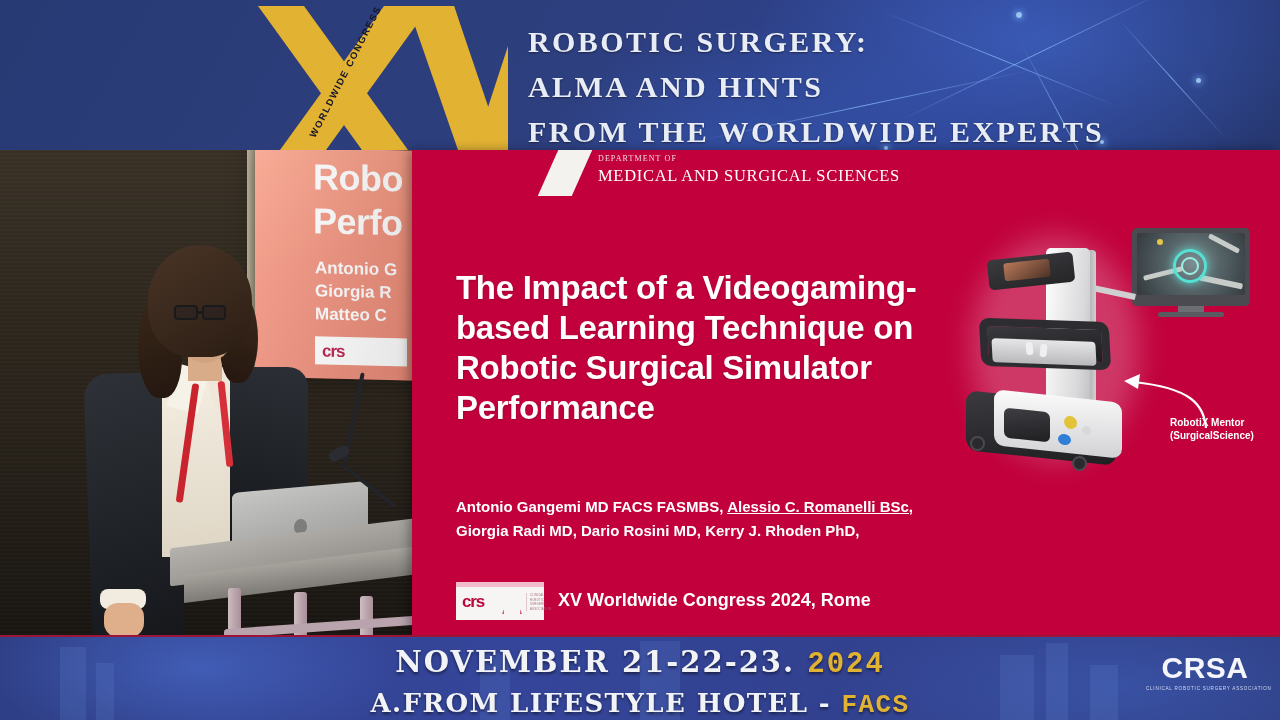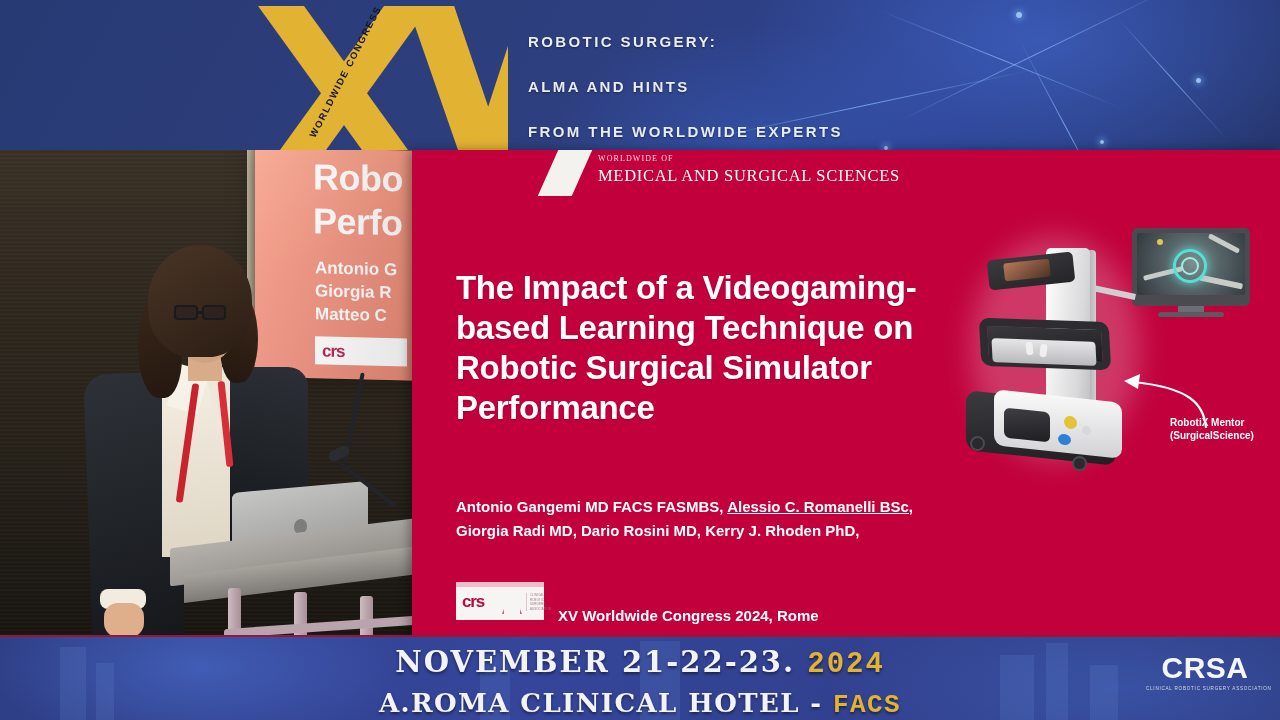--- a/index.html
+++ b/index.html
@@ -35,22 +35,22 @@
     position:absolute; left:-8px; top:52px;
     font-size:9.5px; font-weight:700; letter-spacing:1.6px;
     color:#14142a; white-space:nowrap;
     transform: rotate(-63deg); transform-origin: 50% 50%;
     font-family:"Liberation Sans", sans-serif;
   }
 
   
   #banner-title { position:absolute; left:528px; top:19px; width:640px; }
   .bt-line {
-    font-family:Liberation Sans, sans-serif;
-    font-weight:700; font-size:15px; letter-spacing:2.4px;
+    font-family:Liberation Serif, serif;
+    font-weight:700; font-size:30px; letter-spacing:2.4px;
     color:#e8ecf5; line-height:45px;
     text-shadow: 0 1px 2px rgba(0,0,0,.45);
     white-space:nowrap;
     position:relative;
   }
   
   .bt-line::after{
     content:""; position:absolute; left:-4px; right:-4px; top:44%;
     height:2px; background:rgba(43,61,125,.0);
   }
@@ -174,21 +174,21 @@
     transform: perspective(30px) rotateY(0deg);
     clip-path: polygon(50% 0%, 100% 100%, 0% 100%);
     background: transparent;
   }
   #crsa-box .c-sub{
     position:absolute; left:70px; top:6px; width:18px;
     border-left:1px solid #ddc6cd; padding-left:3px;
   }
   #crsa-box .c-sub span{ display:block; font-size:2.8px; color:#a36c7c; line-height:4.6px; letter-spacing:.2px;}
   #congress-line{
-    position:absolute; left:102px; top:8px; font-size:15px; font-weight:700; color:#fff; white-space:nowrap;margin-top:17px;
+    position:absolute; left:102px; top:8px; font-size:18px; font-weight:700; color:#fff; white-space:nowrap;
   }
 
   
   #sim{ position:absolute; left:548px; top:70px; width:290px; height:260px; }
   .glow{ position:absolute; border-radius:50%; filter:blur(14px); background:rgba(255,255,255,.22); }
   .sim-col{ position:absolute; left:86px; top:28px; width:44px; height:195px; background:linear-gradient(95deg,#ffffff,#d9d9db 70%,#bdbdbf); border-radius:5px; }
   .sim-colshadow{ position:absolute; left:120px; top:30px; width:16px; height:170px; background:linear-gradient(90deg,#8f8f93,#cfcfd2); border-radius:0 4px 4px 0; }
   .sim-headunit{ position:absolute; left:28px; top:36px; width:86px; height:30px; background:linear-gradient(170deg,#3b3b3f,#252528); border-radius:5px; transform:rotate(-6deg); }
   .sim-headglass{ position:absolute; left:44px; top:41px; width:46px; height:18px; background:linear-gradient(150deg,#b9795a,#4d3226); border-radius:3px; transform:rotate(-6deg); }
   .sim-armh{ position:absolute; left:118px; top:68px; width:58px; height:6px; background:#cfcfd2; transform:rotate(12deg); }
@@ -335,21 +335,21 @@
       <div class="pod-leg" style="left:250px;top:90px;"></div>
       <div class="pod-rail" style="left:54px;top:112px;width:206px;transform:skewY(-4deg);"></div>
     </div>
   </div>
 
   <div id="slide">
 
     <div id="slide-header">
       <div id="unibo-slant"></div>
       <div id="dept-block">
-        <div id="dept-small">WORLDWIDE OF</div>
+        <div id="dept-small">DEPARTMENT OF</div>
         <div id="dept-big">MEDICAL AND SURGICAL SCIENCES</div>
       </div>
     </div>
 
     <div id="slide-title">The Impact of a Videogaming-based Learning Technique on Robotic Surgical Simulator Performance</div>
 
     <div id="slide-authors">
       <div>
         <span>Antonio Gangemi MD FACS FASMBS, </span><span class="u">Alessio C. Romanelli BSc,</span>
       </div>
@@ -422,21 +422,21 @@
     <div class="city" style="left:1000px;top:18px;width:34px;height:67px;"></div>
     <div class="city" style="left:1046px;top:6px;width:22px;height:79px;"></div>
     <div class="city" style="left:1090px;top:28px;width:28px;height:57px;"></div>
 
     <div id="bb-text">
       <div class="bb-line1">
         <span>NOVEMBER 21-22-23.</span>
         <span class="gold">2024</span>
       </div>
       <div class="bb-line2">
-        <span>A.ROMA CLINICAL HOTEL -</span>
+        <span>A.FROM LIFESTYLE HOTEL -</span>
         <span class="gold">FACS</span>
       </div>
     </div>
 
     <div id="crsa-bottom">
       <div class="cb-main">CRSA</div>
       <div class="cb-sub">CLINICAL ROBOTIC SURGERY ASSOCIATION</div>
     </div>
   </div>
 

